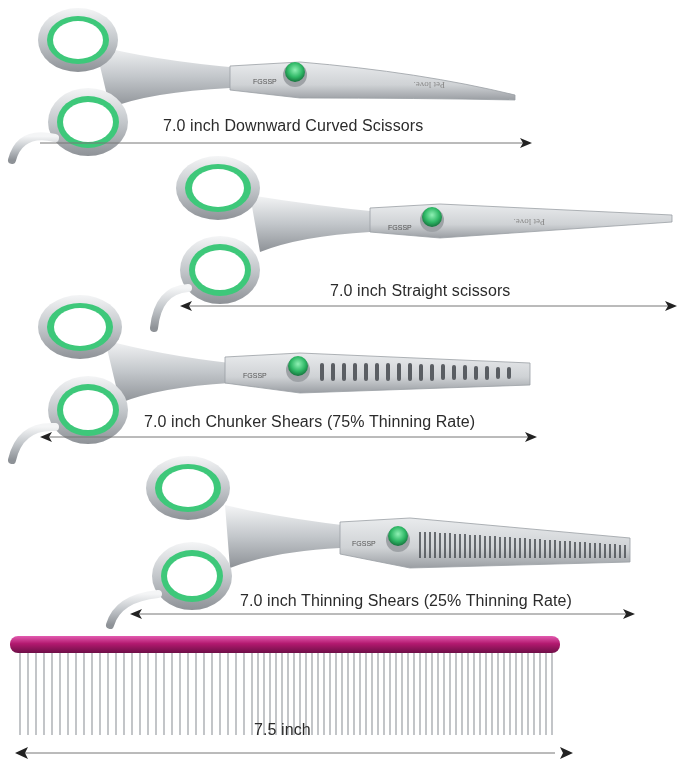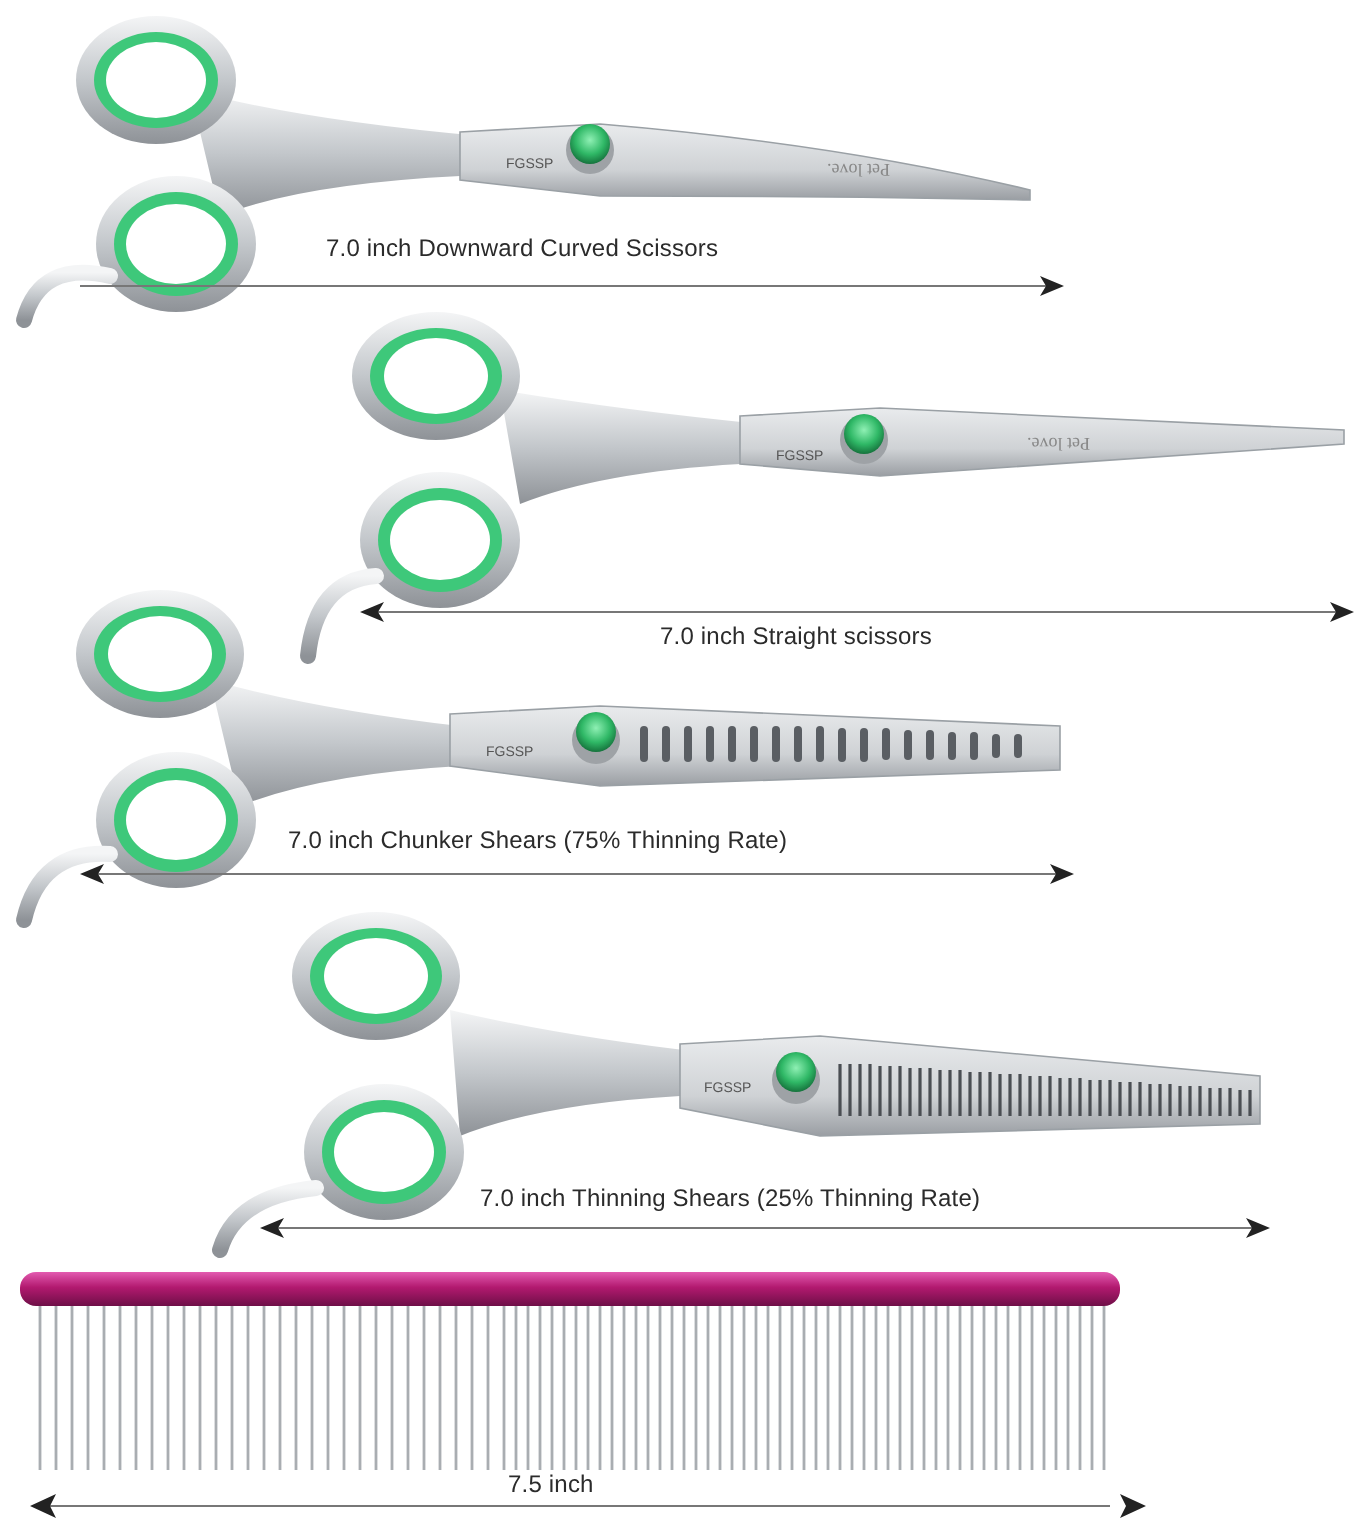--- a/index.html
+++ b/index.html
@@ -1,19 +1,19 @@
 <!DOCTYPE html>
 <html><head>
 <meta charset="utf-8">
 <style>
   html, body { margin:0; padding:0; background:#ffffff; }
   body { width:679px; height:762px; position:relative; overflow:hidden;
          font-family:"Liberation Sans", "DejaVu Sans", sans-serif; }
   .abs { position:absolute; }
-  .label { position:absolute; font-size:12px; color:#2b2b2b; letter-spacing:0.1px; white-space:nowrap; font-weight:300; }
+  .label { position:absolute; font-size:16px; color:#2b2b2b; letter-spacing:0.1px; white-space:nowrap; font-weight:300; }
   svg { position:absolute; left:0; top:0; overflow:visible; }
 </style>
 </head>
 <body>
 
 <div class="abs" style="left:0;top:0;width:679px;height:150px;">
   <svg width="679" height="150">
     <defs>
       <linearGradient id="steel" x1="0" y1="0" x2="0" y2="1">
         <stop offset="0" stop-color="#f4f5f6"></stop>
@@ -71,21 +71,21 @@
     <ellipse cx="220" cy="120" rx="25" ry="20" fill="#ffffff"></ellipse>
     <path d="M188 138 Q158 140 154 178" stroke="url(#steel)" stroke-width="8" fill="none" stroke-linecap="round"></path>
     <circle cx="432" cy="70" r="12" fill="#9ea2a6"></circle>
     <circle cx="432" cy="67" r="10" fill="url(#screw)"></circle>
     <text x="388" y="80" font-size="7" fill="#555" font-family="Liberation Sans, sans-serif">FGSSP</text>
     <text x="545" y="75" font-size="9" fill="#888" transform="rotate(180 545 72)" font-family="Liberation Serif, serif">Pet love.</text>
     <line x1="185" y1="156" x2="670" y2="156" stroke="#777" stroke-width="1"></line>
     <path d="M180 156 L192 151 L189 156 L192 161 Z" fill="#222"></path>
     <path d="M665 151 L677 156 L665 161 L668 156 Z" fill="#222"></path>
   </svg>
-  <div class="label" style="left:330px;top:132px;margin-top:29px;">7.0 inch Straight scissors</div>
+  <div class="label" style="left:330px;top:132px;">7.0 inch Straight scissors</div>
 </div>
 
 <div class="abs" style="left:0;top:285px;width:679px;height:170px;">
   <svg width="679" height="170">
     <path d="M105 55 Q160 70 230 78 L300 80 L300 98 L230 98 Q160 102 120 118 Z" fill="url(#steel)"></path>
     <path d="M225 72 L300 68 L530 78 L530 100 L300 108 L225 98 Z" fill="url(#blade)" stroke="#9aa0a5" stroke-width="0.8"></path>
     <g fill="#5a5e63">
       <rect x="320" y="78" width="4" height="18" rx="2"></rect>
         <rect x="331" y="78" width="4" height="18" rx="2"></rect>
       <rect x="342" y="78" width="4" height="18" rx="2"></rect>
@@ -269,14 +269,14 @@
         <line x1="528" y1="23" x2="528" y2="105"></line>
       <line x1="534" y1="23" x2="534" y2="105"></line>
         <line x1="540" y1="23" x2="540" y2="105"></line>
       <line x1="546" y1="23" x2="546" y2="105"></line>
         <line x1="552" y1="23" x2="552" y2="105"></line>
     </g>
     <line x1="20" y1="123" x2="555" y2="123" stroke="#777" stroke-width="1"></line>
     <path d="M15 123 L28 117 L25 123 L28 129 Z" fill="#222"></path>
     <path d="M560 117 L573 123 L560 129 L563 123 Z" fill="#222"></path>
   </svg>
-  <div class="label" style="left:254px;top:105px;">7.5 inch</div>
+  <div class="label" style="left:254px;top:91px;">7.5 inch</div>
 </div>
 
 </body></html>

